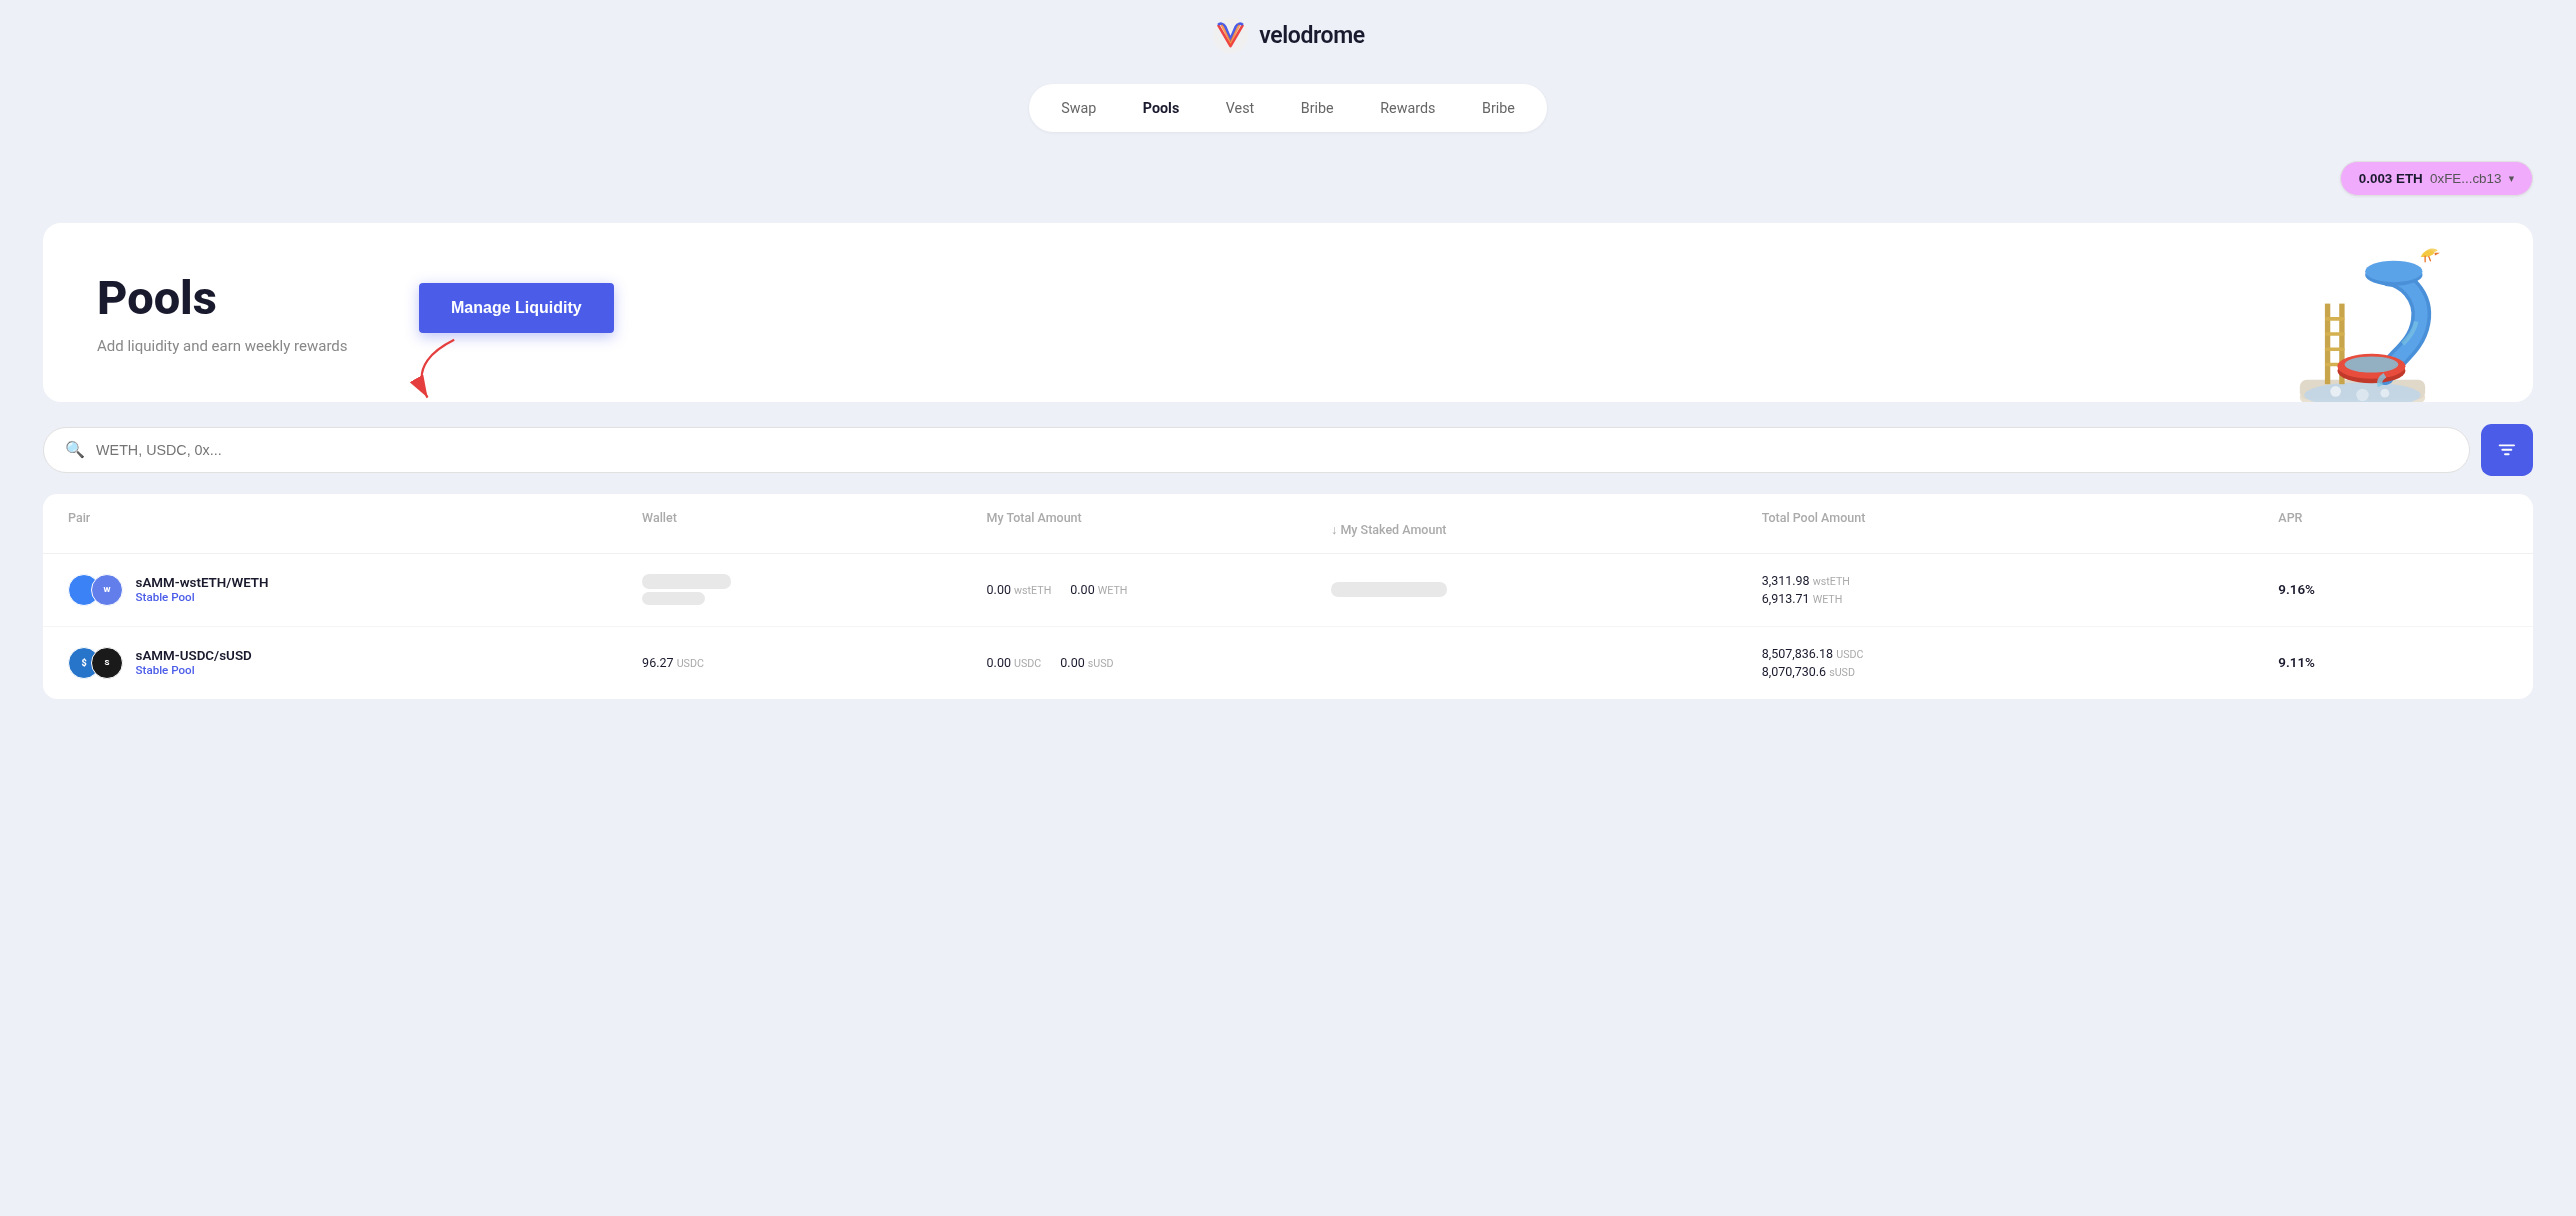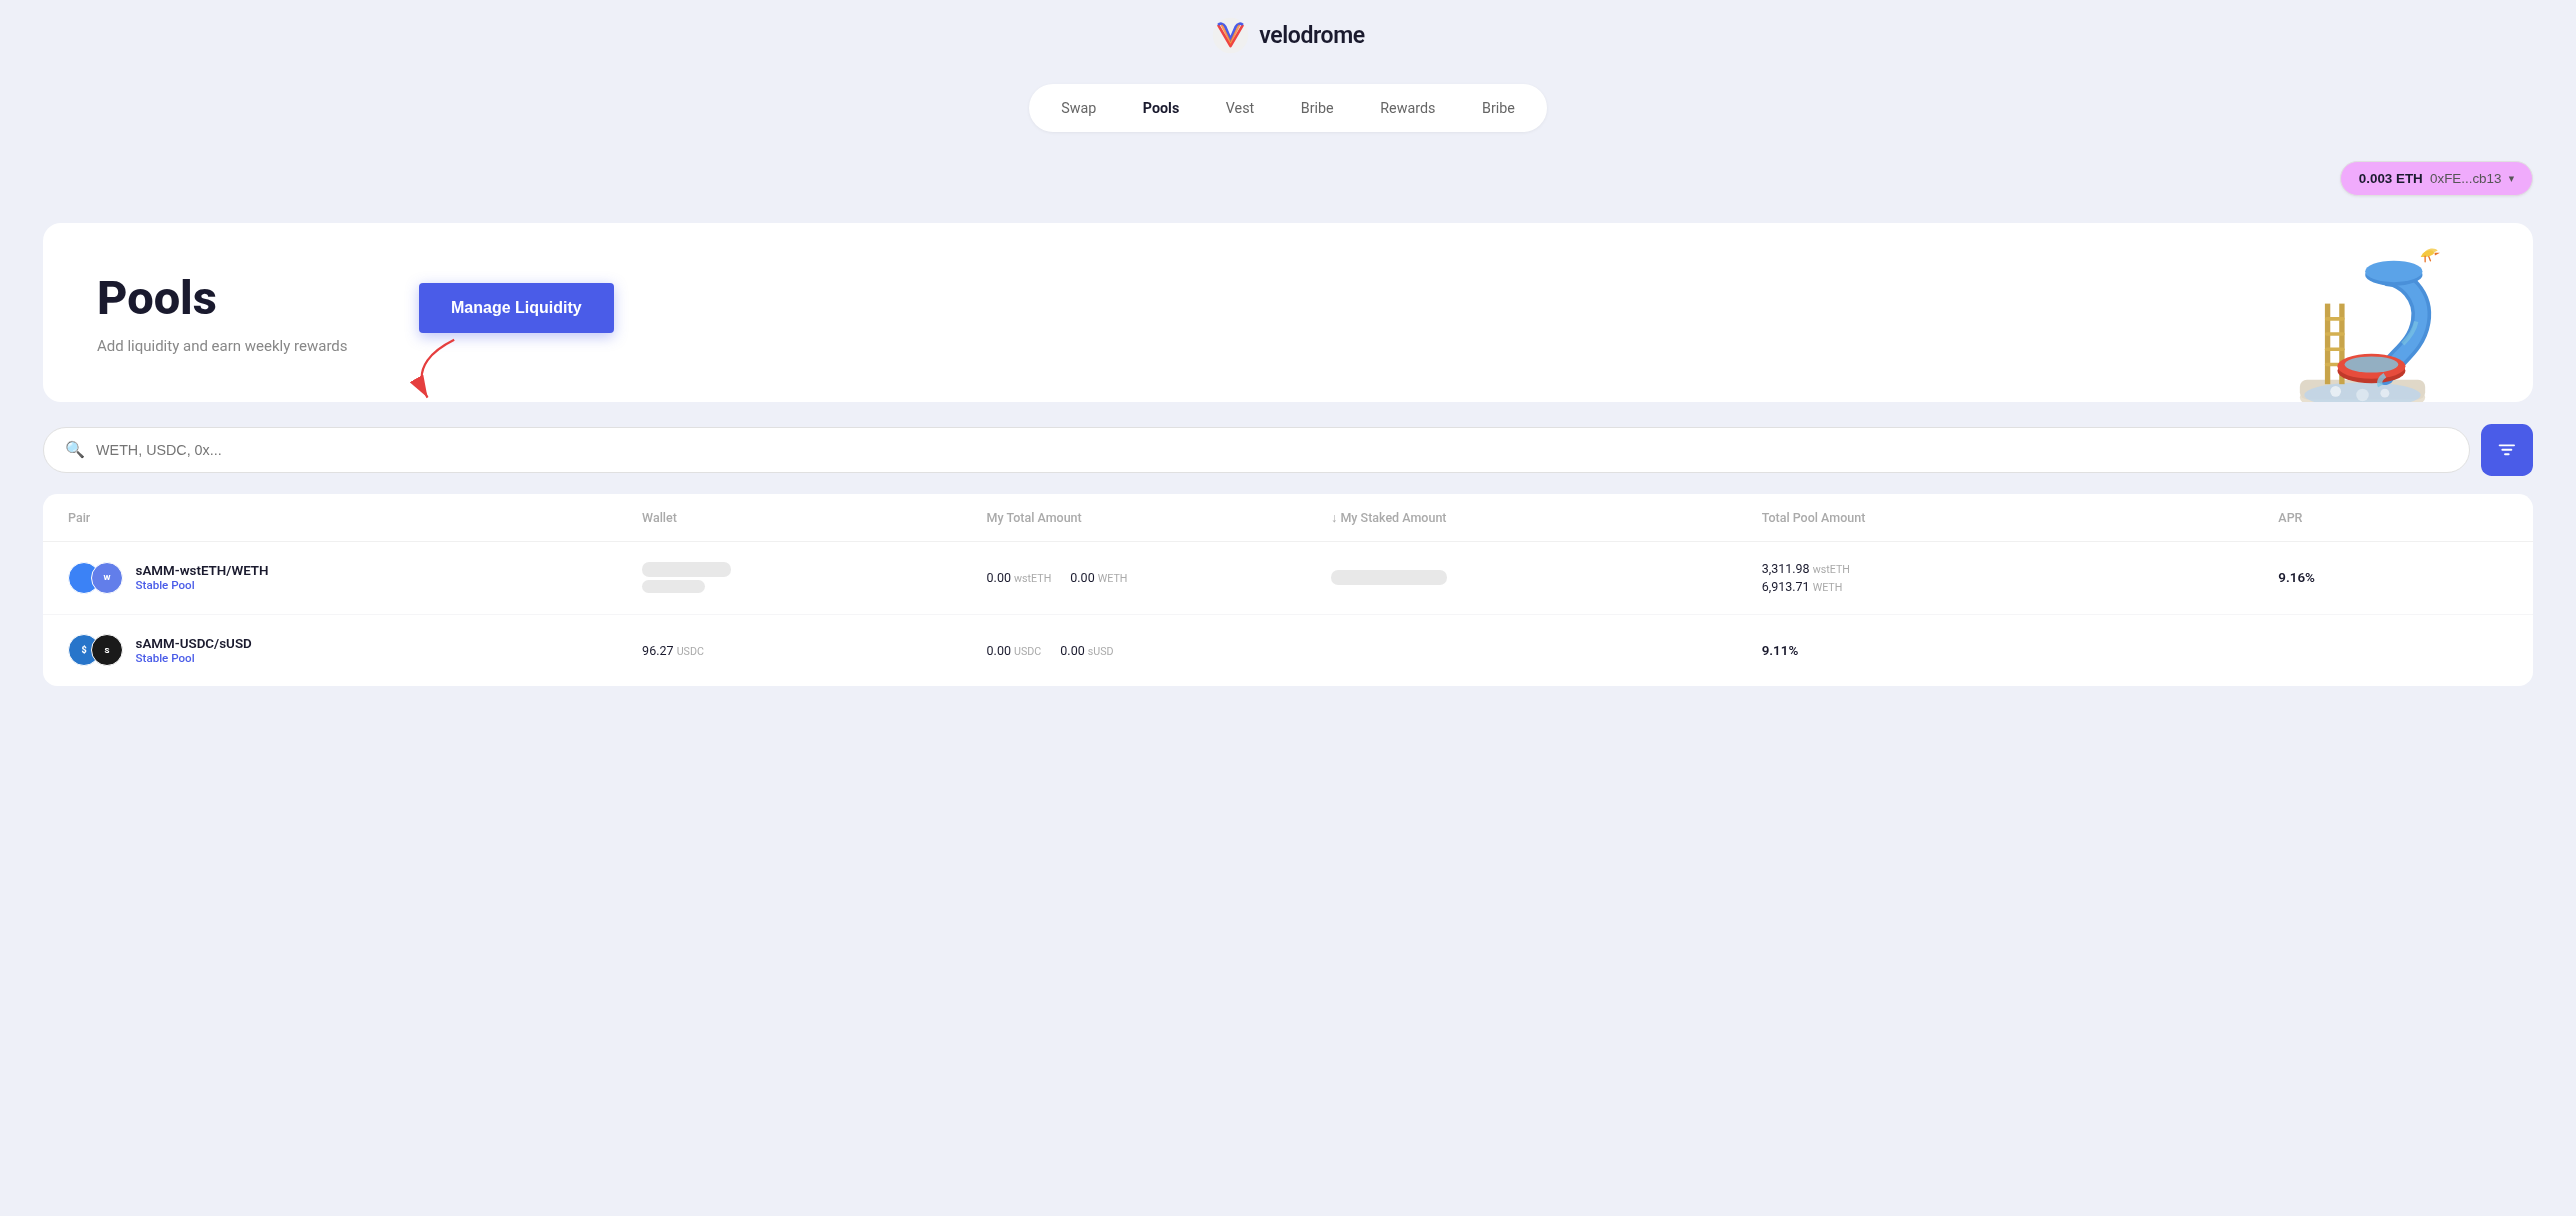--- a/index.html
+++ b/index.html
@@ -227,20 +227,21 @@
     .th {
       font-size: 12.5px;
       color: #aaa;
       font-weight: 500;
     }
 
     .th.sortable {
       display: flex;
       align-items: center;
       gap: 3.6px;
+      margin-top: 12px;
     }
 
     .table-row {
       display: grid;
       grid-template-columns: 2fr 1.2fr 1.2fr 1.5fr 1.8fr 0.8fr;
       padding: 19.7px 25px;
       border-bottom: 0.9px solid #f5f5f7;
       align-items: center;
     }
 
@@ -539,17 +540,27 @@
       </div>
       <div class="amount-val">
         <span>0.00</span>
         <span class="token-label">sUSD</span>
       </div>
     </div>
 
     <div>
     </div>
 
+    <div class="total-cell">
+      <div class="amount-val">
+        <span>8,507,836.18</span>
+        <span class="token-label">USDC</span>
+      </div>
+      <div class="amount-val">
+        <span>8,070,730.6</span>
+        <span class="token-label">sUSD</span>
+      </div>
+    </div>
 
     <div class="apr-cell">9.11%</div>
   </div>
 </div>
 
 
 </body></html>

